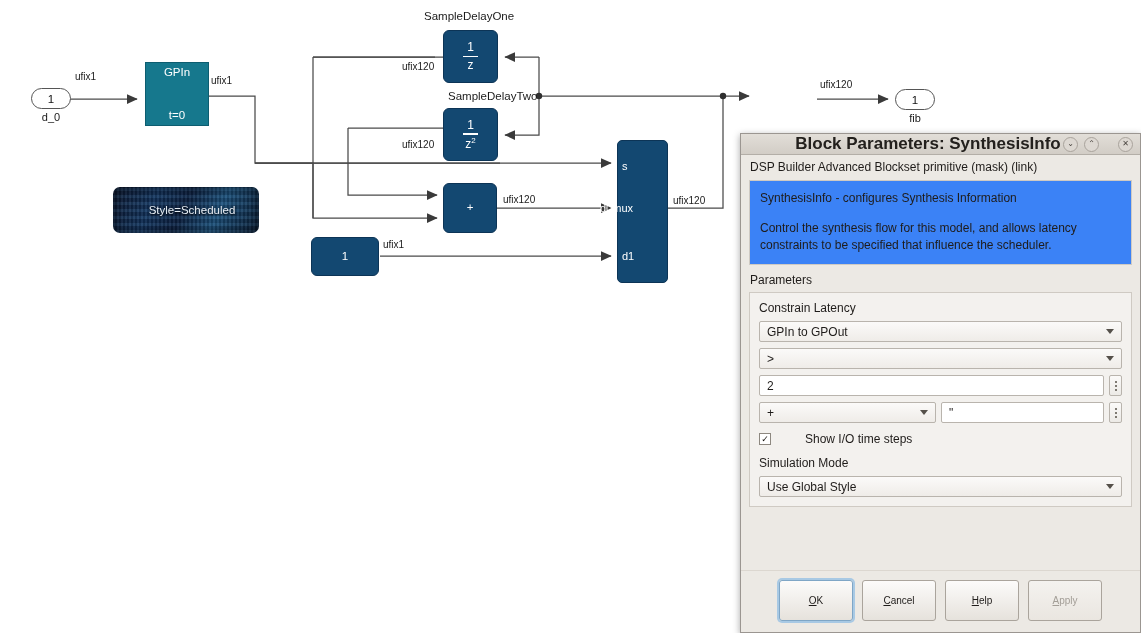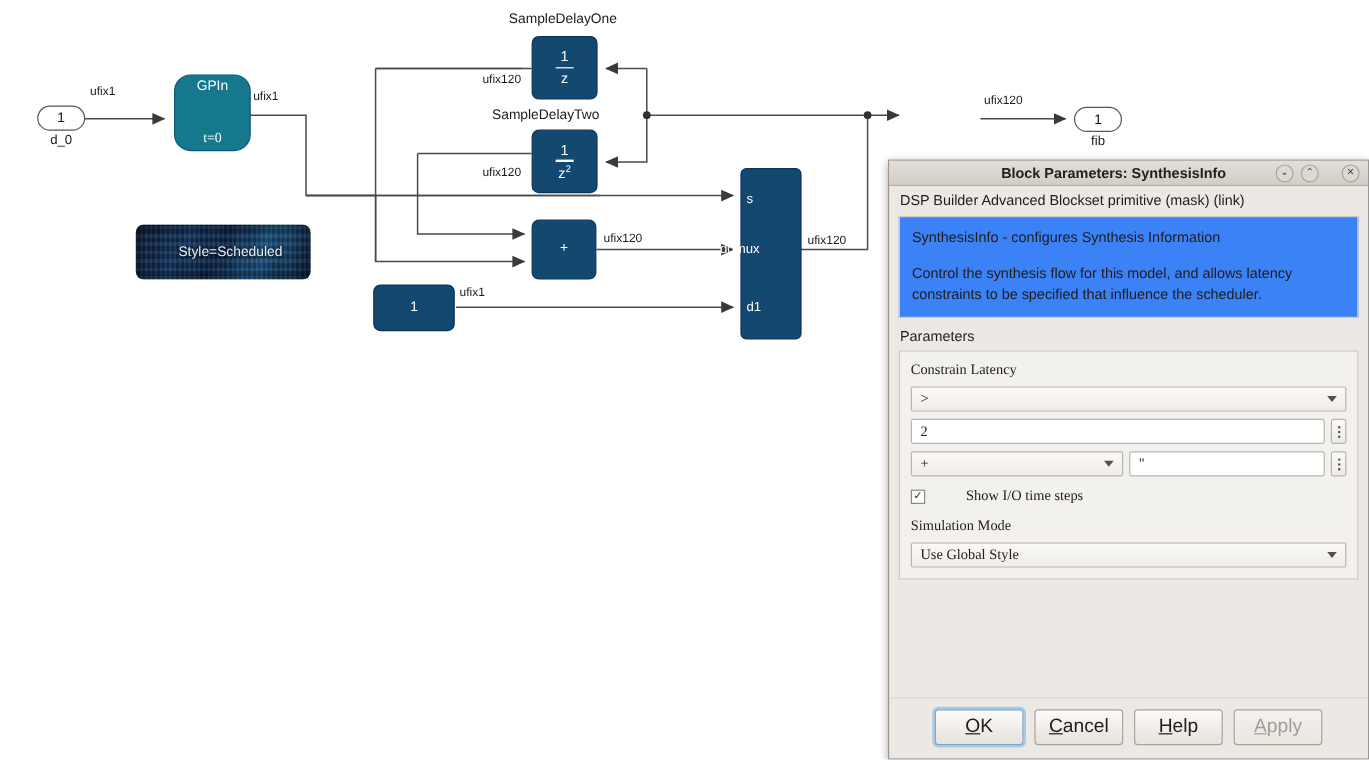--- a/index.html
+++ b/index.html
@@ -8,21 +8,21 @@
     width:1141px;height:633px;background:#ffffff;
     font-family:"Liberation Sans",sans-serif;
     overflow:hidden;position:relative;
   }
   #canvas{position:absolute;inset:0;}
   svg.wires{position:absolute;left:0;top:0;width:1141px;height:633px;pointer-events:none;}
 
   
   .blk{position:absolute;box-sizing:border-box;display:flex;flex-direction:column;
        align-items:center;justify-content:center;color:#ffffff;font-size:11.5px;
-       line-height:1.35;text-align:center;border-radius:14px;}
+       line-height:1.35;text-align:center;}
   .blk.teal{background:#16788d;border:1px solid #0d5d70;}
   .blk.navy{background:#134871;border:1px solid #0c3456;border-radius:6px;}
   .blk.navy.sq{border-radius:5px;}
   .blk .ttl{font-size:11.5px;}
   .blk .sub{font-size:11.5px;}
 
   .port{position:absolute;box-sizing:border-box;display:flex;align-items:center;
         justify-content:center;background:#ffffff;border:1.4px solid #555;
         border-radius:11px;font-size:11.5px;color:#111;}
   .portlabel{position:absolute;font-size:11px;color:#1a1a1a;text-align:center;}
@@ -46,38 +46,38 @@
          box-shadow:inset 0 0 12px rgba(0,0,0,.55);padding-left:12px;}
   .sched span{color:#e7eef6;font-size:11.5px;text-shadow:0 1px 2px #000;}
 
   
   #dialog{position:absolute;left:740px;top:133px;width:401px;height:500px;
           background:#ece9e4;border:1px solid #9b9691;box-sizing:border-box;
           box-shadow:0 2px 7px rgba(0,0,0,.35);display:flex;flex-direction:column;}
   .titlebar{height:20px;flex:0 0 20px;display:flex;align-items:center;
             background:linear-gradient(180deg,#e2ded8 0%,#d2cdc6 100%);
             border-bottom:1px solid #b3aea7;position:relative;}
-  .titlebar .ttxt{flex:1;text-align:center;font-size:12px;font-weight:bold;color:#23201d;
+  .titlebar .ttxt{flex:1;text-align:center;font-size:17px;font-weight:bold;color:#23201d;
                   padding-left:52px;box-sizing:border-box;}
   .tbtns{display:flex;gap:6px;align-items:center;padding-right:7px;}
   .tbtn{width:13px;height:13px;border-radius:50%;background:#ddd8d2;border:1px solid #a9a39c;
         display:flex;align-items:center;justify-content:center;color:#4a4540;font-size:8px;
         line-height:1;}
   .tbtn.close{margin-left:13px;}
 
   .dlgbody{flex:1;display:flex;flex-direction:column;padding:0 8px;box-sizing:border-box;
            overflow:hidden;}
   .masktype{font-size:12px;color:#1f1c1a;padding:5px 1px 6px 1px;}
   .descbox{background:#3b82f6;border:1px solid #cfcac3;padding:9px 10px 10px 10px;
            font-size:12px;color:#1f1c1a;line-height:1.42;}
   .descbox p{margin:0;}
   .descbox p.gap{margin-top:13px;}
   .paramhdr{font-size:12px;color:#1f1c1a;padding:8px 1px 5px 1px;}
   .paramsbox{background:#f3f1ee;border:1px solid #cfcac3;padding:8px 9px 9px 9px;
-             display:flex;flex-direction:column;gap:6px;font-family:Liberation Serif, serif;}
+             display:flex;flex-direction:column;gap:6px;}
   .flabel{font-size:12px;color:#1f1c1a;}
 
   .combo{height:21px;box-sizing:border-box;background:linear-gradient(180deg,#fbfaf9,#efece8);
          border:1px solid #b9b4ad;border-radius:2px;display:flex;align-items:center;
          padding:0 7px;font-size:12px;color:#1f1c1a;position:relative;}
   .combo .cv{flex:1;overflow:hidden;white-space:nowrap;}
   .caret{width:0;height:0;border-left:4px solid transparent;border-right:4px solid transparent;
          border-top:5px solid #55504a;}
   .txtfield{height:21px;box-sizing:border-box;background:#ffffff;border:1px solid #b9b4ad;
             border-radius:2px;display:flex;align-items:center;padding:0 7px;font-size:12px;
@@ -92,24 +92,24 @@
   .chkrow{display:flex;align-items:center;gap:6px;padding-top:3px;}
   .chk{width:12px;height:12px;box-sizing:border-box;background:#fff;border:1px solid #8d8880;
        display:flex;align-items:center;justify-content:center;font-size:9px;color:#16130f;
        line-height:1;}
   .chklbl{font-size:12px;color:#1f1c1a;margin-left:28px;}
 
   .notebox{font-size:12px;color:#1f1c1a;line-height:1.42;padding:9px 1px 0 1px;}
 
   .btnbar{flex:0 0 auto;display:flex;justify-content:center;gap:9px;
           padding:9px 10px 11px 10px;border-top:1px solid #dcd7d0;}
-  .btn{min-width:74px;height:30px;box-sizing:border-box;
+  .btn{min-width:74px;height:41px;box-sizing:border-box;
        background:linear-gradient(180deg,#fcfbfa,#e6e2dc);border:1px solid #aaa49c;
        border-radius:3px;display:flex;align-items:center;justify-content:center;
-       font-size:16px;color:#1f1c1a;}
+       font-size:10px;color:#1f1c1a;}
   .btn.focus{box-shadow:0 0 0 2px #a8c9e4;border-color:#7fa6c6;}
   .btn.disabled{color:#a39e97;background:linear-gradient(180deg,#f4f2ef,#eae6e0);}
   .btn u{text-decoration:underline;}
 </style>
 </head>
 <body>
 
 <div id="canvas">
 
   <svg class="wires" viewBox="0 0 1141 633">
@@ -160,39 +160,39 @@
   </svg>
 
   <div class="port" style="left:31px;top:88px;width:40px;height:21px;">
     <span>1</span>
   </div>
   <div class="portlabel" style="left:31px;top:111px;width:40px;">d_0</div>
   <div class="signallabel" style="left:75px;top:71px;">ufix1</div>
 
   <div class="blk teal" style="left:145px;top:62px;width:64px;height:64px;">
     <div class="ttl">GPIn</div>
-    <div class="sub" style="margin-top:27px;font-family:Liberation Serif, serif;">t=0</div>
+    <div class="sub" style="margin-top:27px;">t=0</div>
   </div>
   <div class="signallabel" style="left:211px;top:75px;">ufix1</div>
 
   <div class="sched" style="left:113px;top:187px;width:134px;height:46px;">
     <span>Style=Scheduled</span>
   </div>
 
   <div class="blocklabel" style="left:424px;top:10px;">SampleDelayOne</div>
   <div class="blk navy" style="left:443px;top:30px;width:55px;height:53px;">
     <div class="frac">
       <span class="num">1</span>
       <span class="bar"></span>
       <span class="den">z</span>
     </div>
   </div>
   <div class="signallabel" style="left:402px;top:61px;">ufix120</div>
 
-  <div class="blocklabel" style="left:410px;top:90px;">SampleDelayTwo</div>
+  <div class="blocklabel" style="left:448px;top:90px;">SampleDelayTwo</div>
   <div class="blk navy" style="left:443px;top:108px;width:55px;height:53px;">
     <div class="frac">
       <span class="num">1</span>
       <span class="bar"></span>
       <span class="den"><span>z</span><sup>2</sup></span>
     </div>
   </div>
   <div class="signallabel" style="left:402px;top:139px;">ufix120</div>
 
   <div class="blk navy" style="left:443px;top:183px;width:54px;height:50px;">
@@ -235,20 +235,24 @@
     <div class="descbox">
       <p>SynthesisInfo - configures Synthesis Information</p>
       <p class="gap">Control the synthesis flow for this model, and allows latency constraints to be specified that influence the scheduler.</p>
     </div>
 
     <div class="paramhdr">Parameters</div>
 
     <div class="paramsbox">
       <div class="flabel">Constrain Latency</div>
 
+      <div class="combo">
+        <span class="cv">GPIn to GPOut</span>
+        <span class="caret"></span>
+      </div>
 
       <div class="combo">
         <span class="cv">&gt;</span>
         <span class="caret"></span>
       </div>
 
       <div class="row">
         <div class="txtfield">
           <span>2</span>
         </div>

